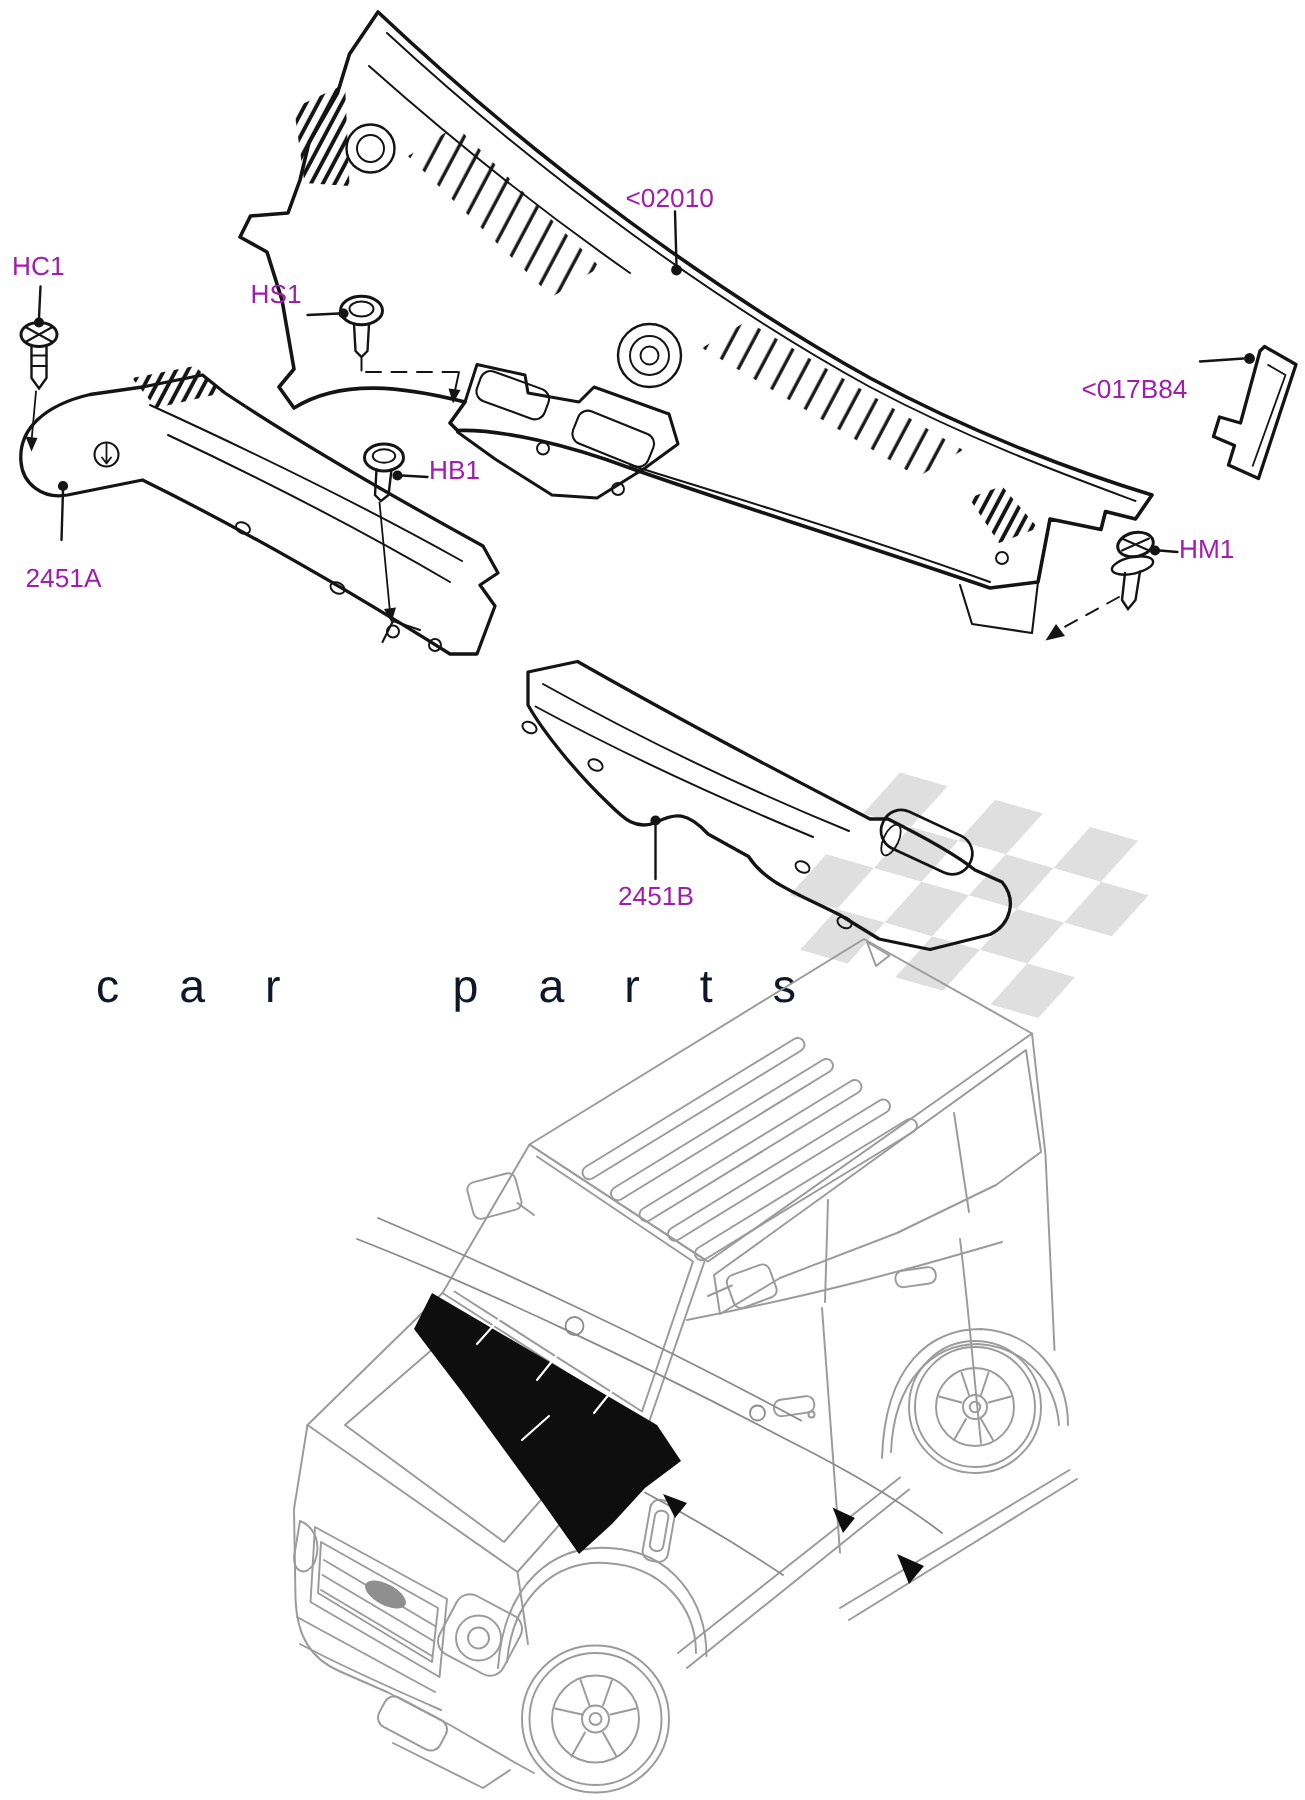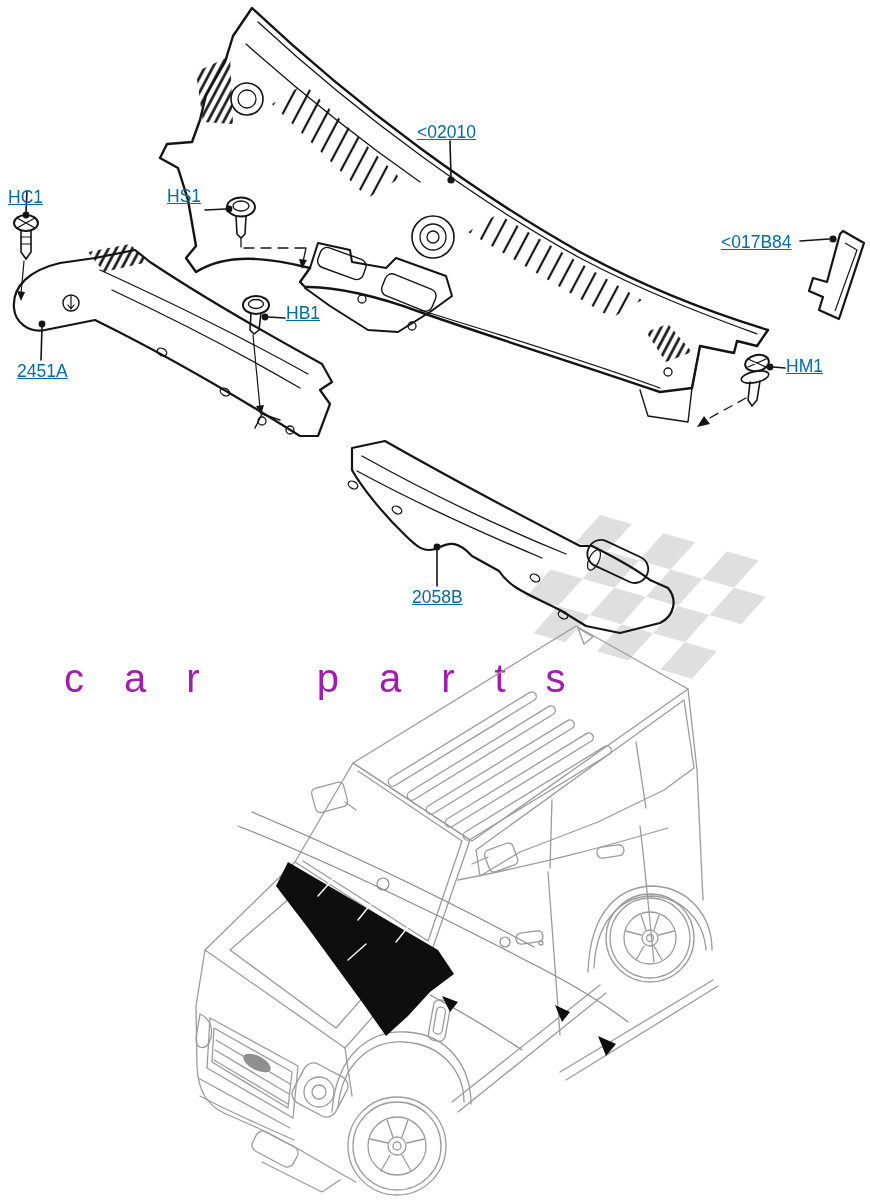--- a/index.html
+++ b/index.html
@@ -8,29 +8,29 @@
     overflow:hidden;font-family:"Liberation Sans",sans-serif;
   }
   
   #wm-brand{
     position:absolute;left:56px;top:512px;
     font-size:110px;font-weight:bold;letter-spacing:-2px;
     color:#f9d4d4;user-select:none;white-space:nowrap;
   }
   #wm-tagline{
     position:absolute;left:64px;top:640px;
-    font-size:40px;font-weight:normal;letter-spacing:40px;word-spacing:26px;
-    color:#a21caf;user-select:none;white-space:nowrap;margin-top:16px;
+    font-size:31px;font-weight:normal;letter-spacing:40px;word-spacing:26px;
+    color:#0f172a;user-select:none;white-space:nowrap;
   }
   
   #art{position:absolute;left:0;top:0;}
   
   .callout{
     position:absolute;font-size:17.5px;line-height:1.05;
-    color:#0369a1;white-space:nowrap;cursor:pointer;text-decoration:underline;
+    color:#a21caf;white-space:nowrap;cursor:pointer;
   }
 </style>
 </head>
 <body>
 
 <div id="stage">
 
   <div id="wm-tagline">car parts</div>
 
   <svg id="art" width="870" height="1200" viewBox="0 0 870 1200">
@@ -307,22 +307,22 @@
       <polygon points="697,427 704,416 710,424" stroke="none"></polygon>
 
       <circle cx="42" cy="324" r="3.4" stroke="none"></circle>
       <line x1="42" y1="327" x2="41" y2="360" stroke-width="1.6"></line>
 
       <circle cx="437" cy="547" r="3.4" stroke="none"></circle>
       <line x1="437" y1="550" x2="437" y2="586" stroke-width="1.6"></line>
     </g>
   </svg>
 
-  <div class="callout" style="left:8px;top:188px">HC1</div>
+  <div class="callout" style="left:8px;top:168px">HC1</div>
   <div class="callout" style="left:167px;top:187px">HS1</div>
   <div class="callout" style="left:417px;top:123px">&lt;02010</div>
-  <div class="callout" style="left:721px;top:233px">&lt;017B84</div>
-  <div class="callout" style="left:17px;top:362px">2451A</div>
+  <div class="callout" style="left:721px;top:250px">&lt;017B84</div>
+  <div class="callout" style="left:17px;top:376px">2451A</div>
   <div class="callout" style="left:286px;top:304px">HB1</div>
   <div class="callout" style="left:786px;top:357px">HM1</div>
-  <div class="callout" style="left:412px;top:588px">2058B</div>
+  <div class="callout" style="left:412px;top:588px">2451B</div>
 
 </div>
 
 </body></html>

